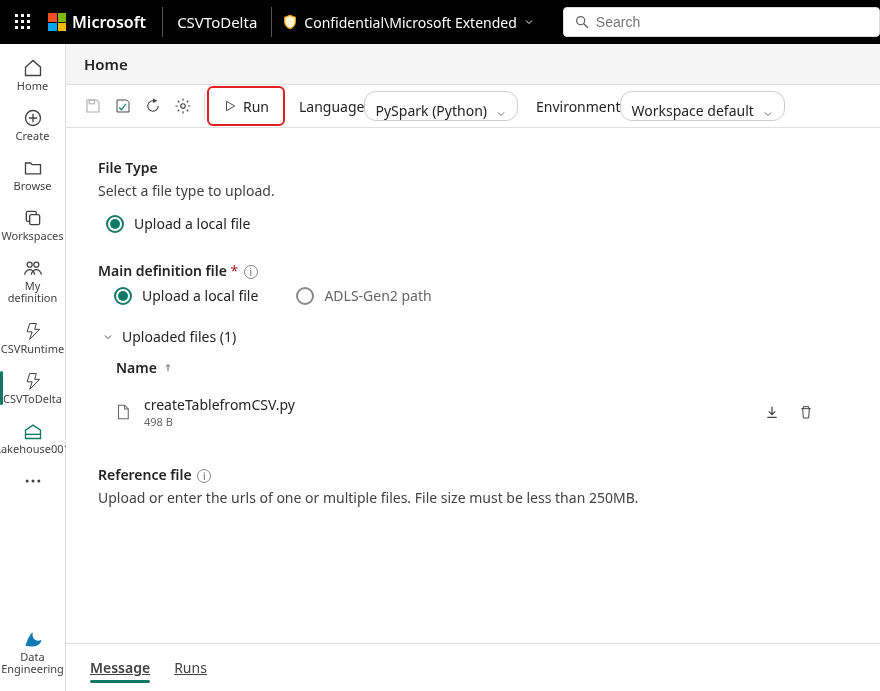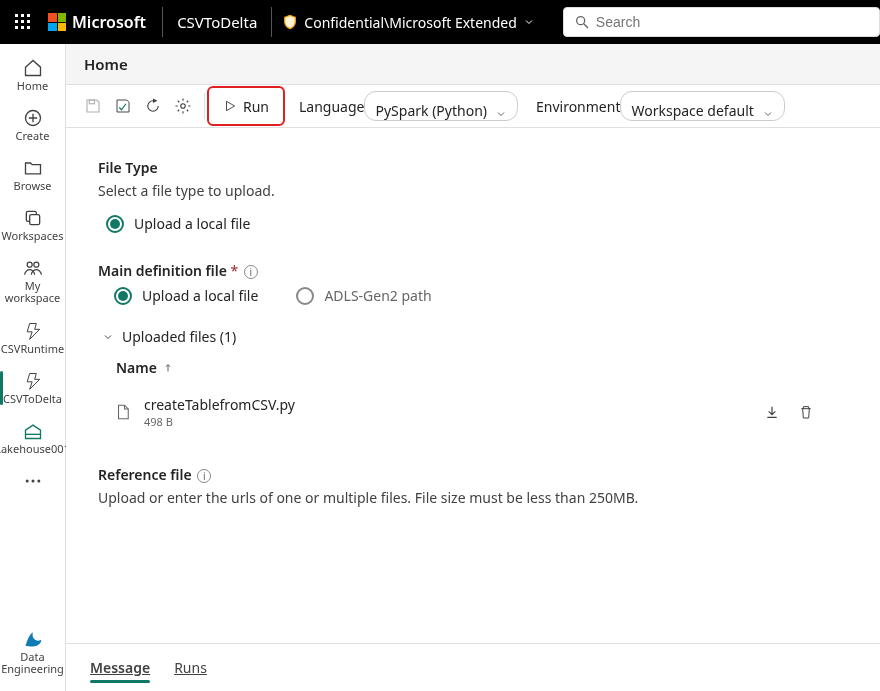--- a/index.html
+++ b/index.html
@@ -145,21 +145,21 @@
         </svg>
       <span>Workspaces</span>
     </div>
     <div class="rail-item">
       <svg class="rail-icon" viewBox="0 0 24 24" fill="none">
           <circle cx="8" cy="8" r="3" stroke="#424242" stroke-width="1.5"></circle>
           <circle cx="16" cy="8" r="3" stroke="#424242" stroke-width="1.5"></circle>
           <path d="M2 20 C2 16 6 14 8 14 C10 14 14 16 14 20" stroke="#424242" stroke-width="1.5"></path>
           <path d="M10 20 C10 16 14 14 16 14 C18 14 22 16 22 20" stroke="#424242" stroke-width="1.5"></path>
         </svg>
-      <span>My workspace</span>
+      <span>My definition</span>
     </div>
     <div class="rail-item">
       <svg class="rail-icon" viewBox="0 0 24 24" fill="none">
           <path d="M8 3 L16 3 L14 10 L20 10 L8 22 L11 13 L5 13 Z" stroke="#424242" stroke-width="1.2"></path>
         </svg>
       <span>CSVRuntime</span>
     </div>
     <div class="rail-item selected">
       <svg class="rail-icon" viewBox="0 0 24 24" fill="none">
           <path d="M8 3 L16 3 L14 10 L20 10 L8 22 L11 13 L5 13 Z" stroke="#424242" stroke-width="1.2"></path>

